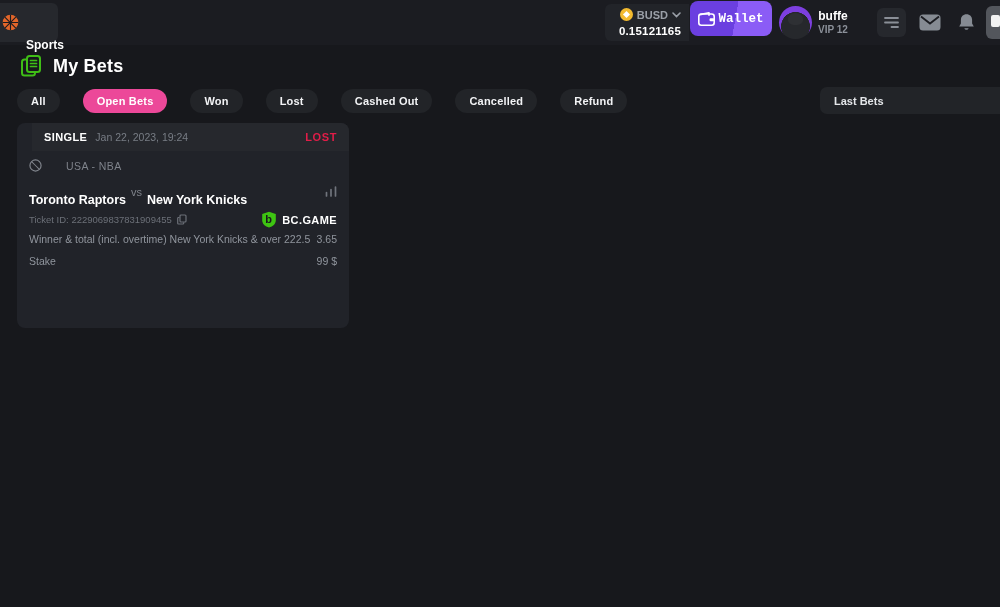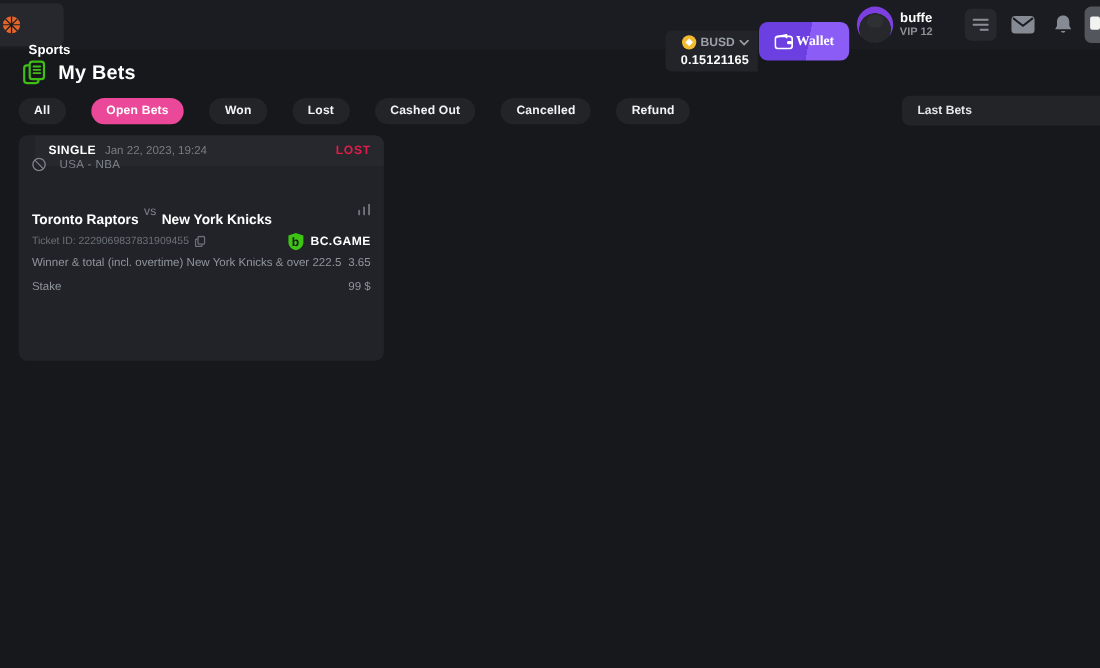--- a/index.html
+++ b/index.html
@@ -18,34 +18,34 @@
     background:#26282d; border-radius:6px; display:flex; align-items:center;
     padding-left:12px; gap:7px; cursor:pointer;
   }
   .sports-tab .ball { width:17px; height:17px; flex:0 0 auto; }
   .sports-tab .lbl { color:#fff; font-size:12px; font-weight:bold;margin-top:45px; }
 
   .currency-box {
     position:absolute; left:605px; top:4px; width:84px; height:37px;
     background:#222429; border-radius:6px 0 0 6px;
     display:flex; flex-direction:column; justify-content:center; align-items:flex-end;
-    padding:0 8px; gap:4px; cursor:pointer;margin-top:24px;
+    padding:0 8px; gap:4px; cursor:pointer;
   }
   .currency-top { display:flex; align-items:center; gap:4px; }
   .coin { width:13px; height:13px; border-radius:50%; background:#f3ba2f; position:relative; }
   .coin::after { content:""; position:absolute; left:4px; top:4px; width:5px; height:5px; background:#fff; transform:rotate(45deg); }
   .currency-code { color:#9ba0a8; font-size:11px; font-weight:bold; }
   .currency-balance { color:#ffffff; font-size:11.5px; font-weight:bold; letter-spacing:.2px; }
 
   .wallet-btn {
-    position:absolute; left:690px; top:20px; width:82px; height:35px;
+    position:absolute; left:690px; top:1px; width:82px; height:35px;
     background:linear-gradient(100deg,#6b3fe0 0 55%, #8b5cf6 55% 100%);
     border:none; border-radius:8px; display:flex; align-items:center; justify-content:center;
     gap:3px; color:#fff; font-size:12.5px; font-weight:bold; cursor:pointer;
-    font-family:Liberation Serif, serif;
+    font-family:Liberation Mono, monospace;
   }
 
   .avatar {
     position:absolute; left:779px; top:6px; width:33px; height:33px; border-radius:50%;
     background:radial-gradient(circle at 50% 62%, #26282c 0 54%, #7d3fe0 56% 100%);
     cursor:pointer;
   }
   .avatar::after { content:""; position:absolute; left:9px; top:7px; width:15px; height:12px;
     background:#2e3034; border-radius:50% 50% 40% 40%; }
   .user-meta { position:absolute; left:818px; top:9px; line-height:1.25; }
@@ -91,21 +91,21 @@
     background:#212329; border-radius:8px; overflow:hidden;
   }
   .card-head {
     position:absolute; top:0; left:0; right:0; height:28px; background:#26282d;
     display:flex; align-items:center; padding:0 12px;margin-left:15px;
   }
   .bet-type { color:#fff; font-size:11px; font-weight:bold; letter-spacing:.4px; }
   .bet-date { color:#787d85; font-size:10.5px; margin-left:8px; }
   .bet-status { margin-left:auto; color:#e11d48; font-size:11px; font-weight:bold; letter-spacing:.6px; }
 
-  .league-row { position:absolute; left:12px; top:20px; display:flex; align-items:center; gap:12px;text-align:right; }
+  .league-row { position:absolute; left:12px; top:36px; display:flex; align-items:center; gap:24px;text-align:right; }
   .league-text { color:#7f838b; font-size:10.5px; letter-spacing:.4px; }
 
   .teams-row { position:absolute; left:12px; right:12px; top:54px; display:flex; align-items:center; }
   .team { color:#fff; font-size:12.5px; font-weight:bold;margin-top:16px; }
   .vs { color:#7f838b; font-size:11px; margin:0 5px; }
   .stats-icon { margin-left:auto; cursor:pointer; }
 
   .ticket-row { position:absolute; left:12px; right:12px; top:88px; display:flex; align-items:center; }
   .ticket-id { color:#6c7078; font-size:9.5px; }
   .copy-icon { margin-left:5px; cursor:pointer; display:flex; }

